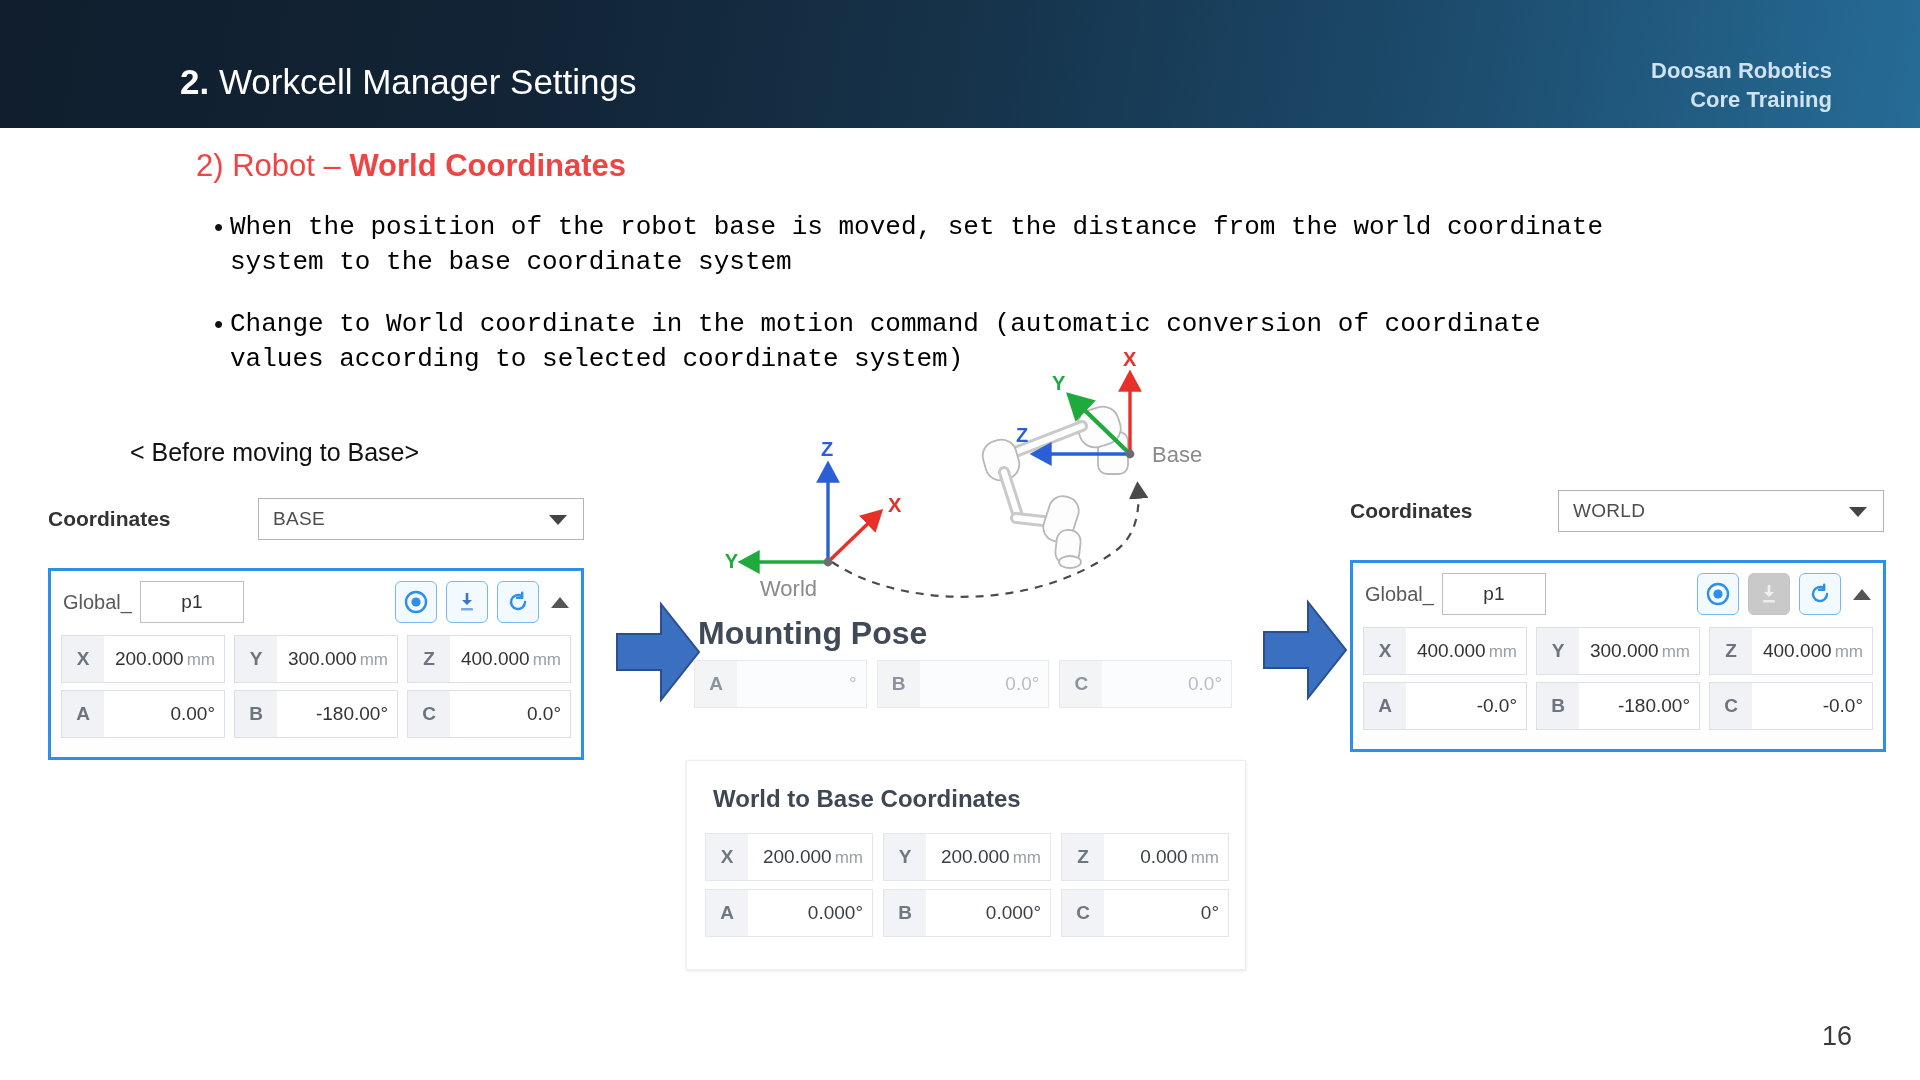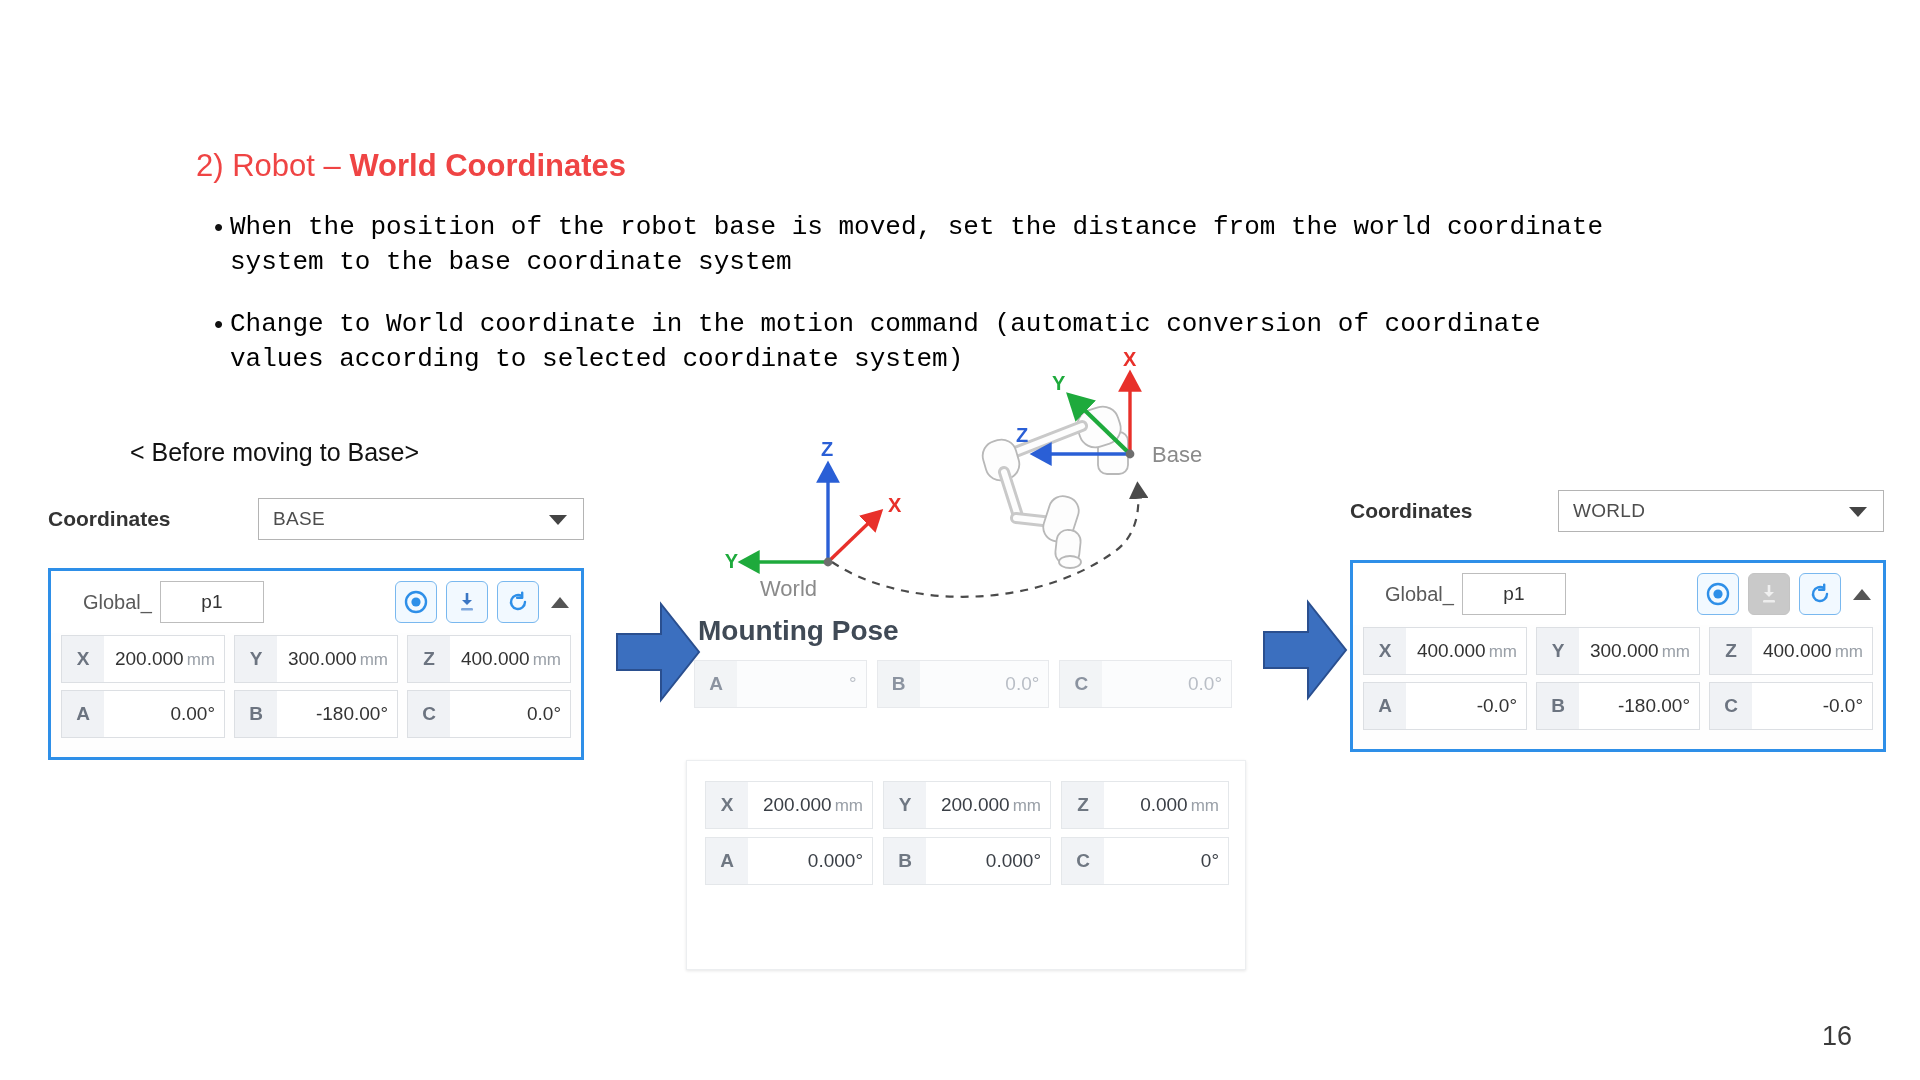--- a/index.html
+++ b/index.html
@@ -76,21 +76,21 @@
     position: absolute; border: 3px solid #2e8fe8; background: #fefefe;
     padding: 0;
   }
   #panel-left  { left: 48px;  top: 568px; width: 536px; height: 192px; }
   #panel-right { left: 1350px; top: 560px; width: 536px; height: 192px; }
 
   .pose-head {
     height: 62px; display: flex; align-items: center; padding: 0 8px 0 12px;
     background: #ffffff;
   }
-  .global-label { font-size: 20px; color: #5a5a5a; margin-right: 8px; white-space: nowrap; margin-left: 20px; }
+  .global-label { font-size: 20px; color: #5a5a5a; margin-right: 8px; white-space: nowrap; }
   .name-box {
     width: 104px; height: 42px; border: 1px solid #bdbdbd; background: #fff;
     display: flex; align-items: center; justify-content: center;
     font-size: 19px; color: #333;
   }
   .icon-btns { margin-left: auto; display: flex; align-items: center; gap: 9px; }
   .ibtn {
     width: 42px; height: 42px; border: 1px solid #79b8ef; border-radius: 6px;
     background: #f2f9ff; display: flex; align-items: center; justify-content: center;
   }
@@ -120,21 +120,21 @@
 
   
   .block-arrow { position: absolute; width: 86px; height: 104px; }
 
   
   #diagram { position: absolute; left: 700px; top: 340px; width: 560px; height: 260px; }
 
   
   #mounting-title {
     position: absolute; left: 698px; top: 615px;
-    font-size: 28px; font-weight: 700; color: #404a56;
+    font-size: 32px; font-weight: 700; color: #404a56;
   }
   #mounting-fields {
     position: absolute; left: 694px; top: 660px; width: 538px;
   }
   .mf-row { display: flex; gap: 10px; }
   .mfield {
     flex: 1 1 0; height: 48px; border: 1px solid #e7e9ec; background: #fbfcfd;
     display: flex; align-items: center; overflow: hidden;
   }
   .mfield .fkey {
@@ -176,20 +176,30 @@
   #page-number {
     position: absolute; right: 68px; bottom: 28px;
     font-size: 27px; color: #3b3b3b;
   }
 </style>
 </head>
 <body>
 
 <div id="slide">
 
+  <div class="header">
+    <div class="header-title">
+      <b>2.</b>
+      <span>Workcell Manager Settings</span>
+    </div>
+    <div class="header-brand">
+      <div>Doosan Robotics</div>
+      <div>Core Training</div>
+    </div>
+  </div>
 
   <div class="section-heading">
     <span>2) Robot – </span><b>World Coordinates</b>
   </div>
 
   <div class="bullets">
     <div class="bullet">
       <span class="dot">•</span>
       <span class="btext">When the position of the robot base is moved, set the distance from the world coordinate system to the base coordinate system</span>
     </div>
@@ -344,20 +354,21 @@
         <span class="fval"><span>0.0</span><span>°</span></span>
       </div>
       <div class="mfield">
         <span class="fkey">C</span>
         <span class="fval"><span>0.0</span><span>°</span></span>
       </div>
     </div>
   </div>
 
   <div id="wtb-card">
+    <div id="wtb-title">World to Base Coordinates</div>
     <div id="wtb-fields">
       <div class="wtb-row">
         <div class="wfield">
           <span class="fkey">X</span>
           <span class="fval"><span>200.000</span><span class="unit">mm</span></span>
         </div>
         <div class="wfield">
           <span class="fkey">Y</span>
           <span class="fval"><span>200.000</span><span class="unit">mm</span></span>
         </div>

